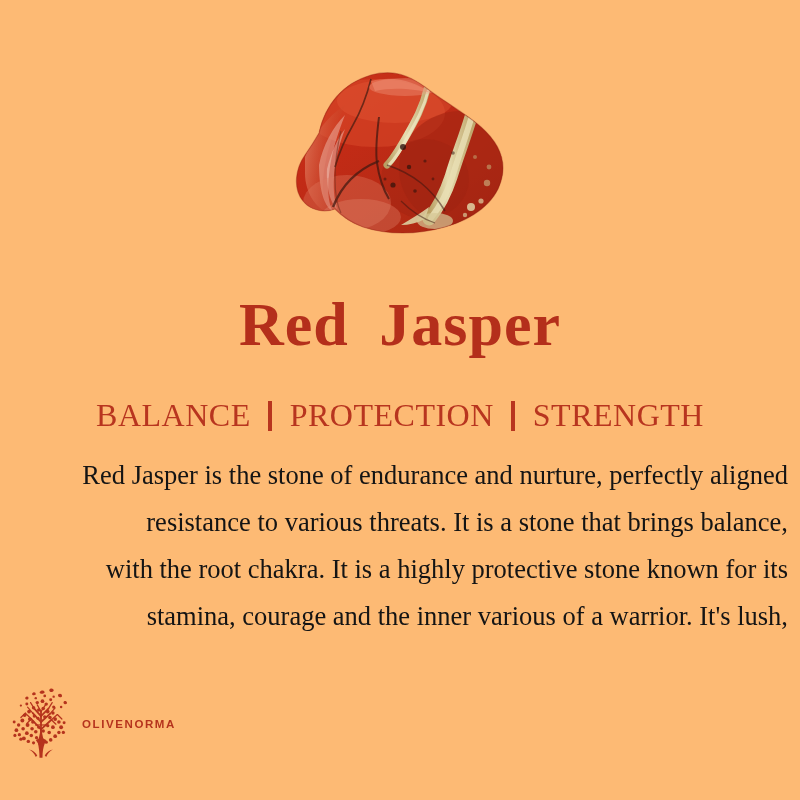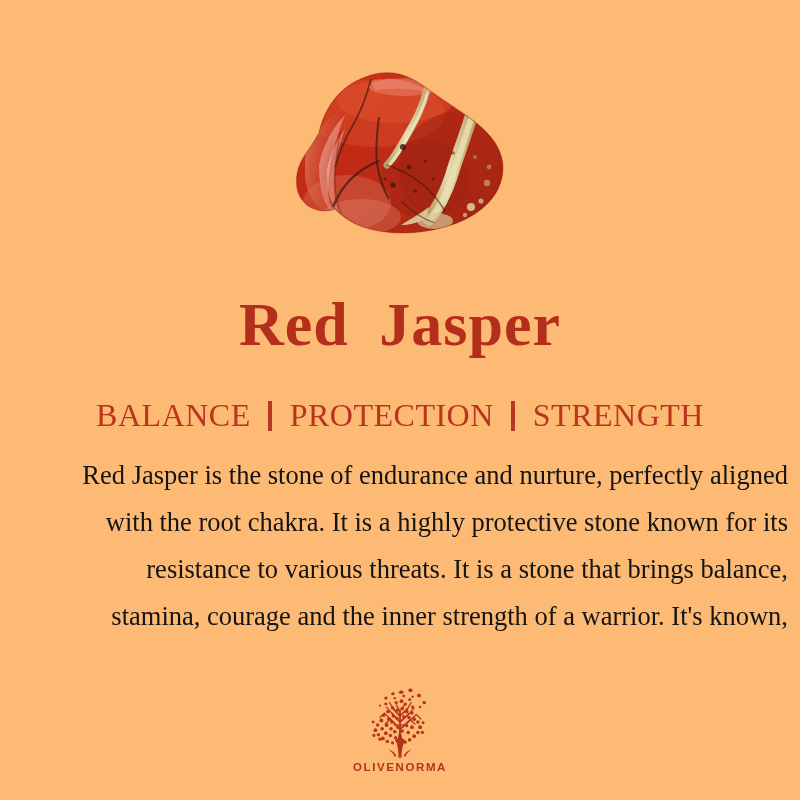--- a/index.html
+++ b/index.html
@@ -94,21 +94,20 @@
   }
   .body-copy .ln { display: block; white-space: nowrap; text-align: right; }
 
   
   .logo {
     position: absolute;
     left: 0;
     top: 686px;
     width: 800px;
     display: flex;
-    flex-direction: column;
     align-items: center;
   }
   .logo-mark {
     display: block;
     width: 82px;
     height: 72px;
   }
   .logo-word {
     margin-top: 3px;
     font-family: "Liberation Sans", "DejaVu Sans", sans-serif;
@@ -224,23 +223,23 @@
   <div class="subtitle">
     <span class="kw">BALANCE</span>
     <span class="sep"></span>
     <span class="kw">PROTECTION</span>
     <span class="sep"></span>
     <span class="kw">STRENGTH</span>
   </div>
 
   <div class="body-copy">
     <span class="ln">Red Jasper is the stone of endurance and nurture, perfectly aligned</span>
+    <span class="ln">resistance to various threats. It is a stone that brings balance,</span>
     <span class="ln">with the root chakra. It is a highly protective stone known for its</span>
-    <span class="ln">resistance to various threats. It is a stone that brings balance,</span>
-    <span class="ln">stamina, courage and the inner strength of a warrior. It's known,</span>
+    <span class="ln">stamina, courage and the inner various of a warrior. It's lush,</span>
   </div>
 
   <div class="logo">
     <svg class="logo-mark" viewBox="0 0 110 96">
       <g fill="#b5331d" stroke="#b5331d">
 
         <path d="M53,96 L57,96 C57,88 58,82 60,77 L62,72 L58,70 L55,56 L52,70 L48,72 L51,77 C52,82 53,88 53,96 Z" stroke-width="0"></path>
         <path d="M48,95 C46,90 43,87 39,85 C44,86 48,89 50,93 Z" stroke-width="0"></path>
         <path d="M62,95 C64,90 67,87 71,85 C66,86 62,89 60,93 Z" stroke-width="0"></path>
 

